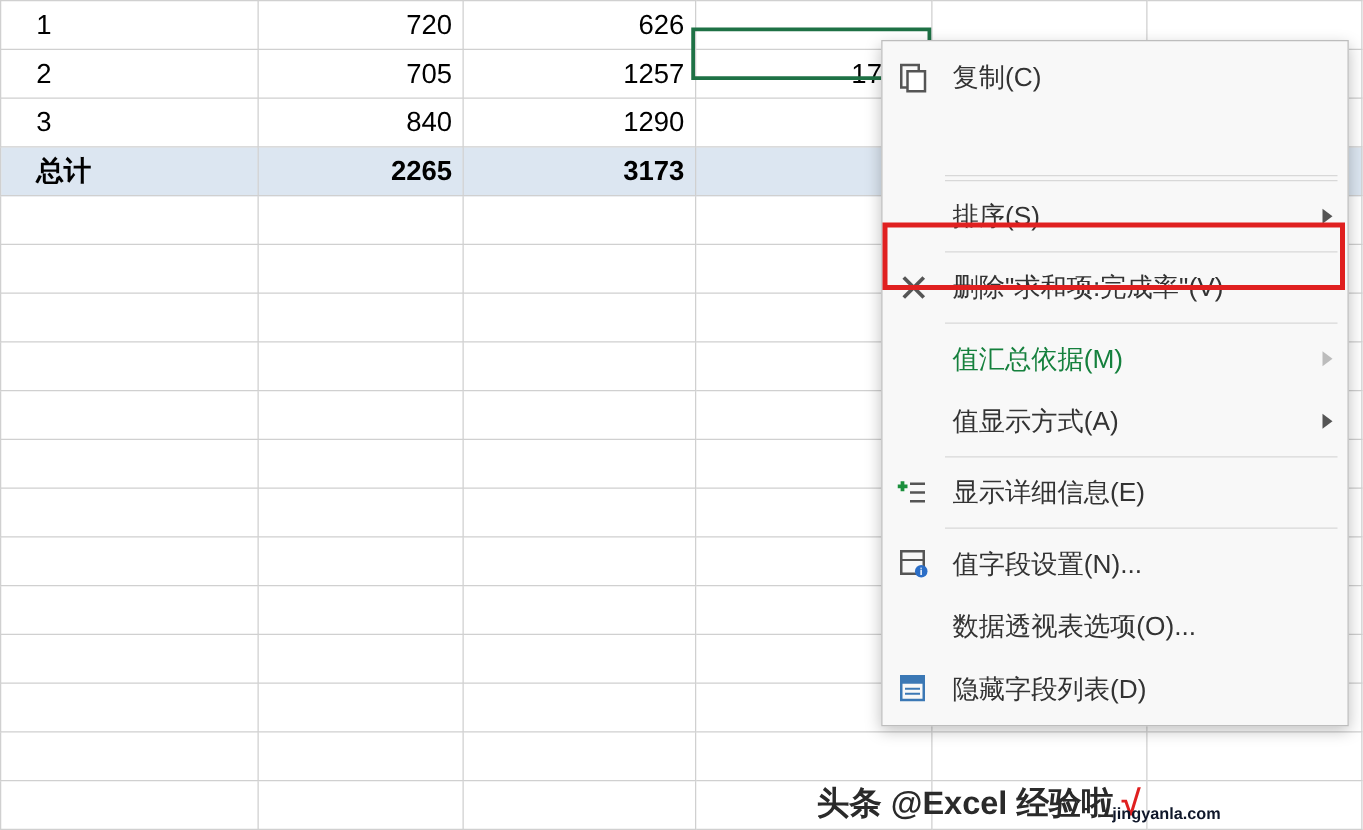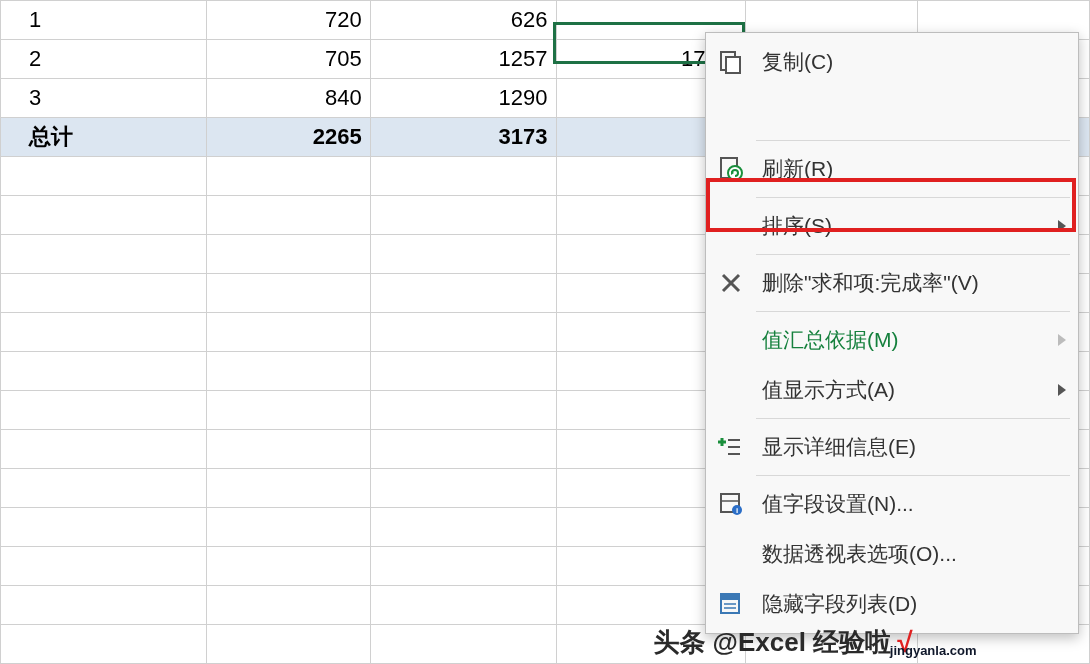--- a/index.html
+++ b/index.html
@@ -306,31 +306,20 @@
     <span class="menu-label">复制(C)</span>
   </div>
 
 
   <div class="menu-item">
     <span class="menu-icon"></span>
   </div>
 
   <div class="menu-sep"></div>
 
-  <div class="menu-item">
-    <span class="menu-icon">
-      <svg width="26" height="26" viewBox="0 0 26 26">
-          <rect x="3" y="2" width="16" height="20" fill="none" stroke="#555" stroke-width="2"></rect>
-          <circle cx="17" cy="17" r="7" fill="#fff" stroke="#1a8f3c" stroke-width="2"></circle>
-          <path d="M14 17 a3 3 0 1 1 3 3" fill="none" stroke="#1a8f3c" stroke-width="2"></path>
-          <polygon points="13,15 16,17 13,19" fill="#1a8f3c"></polygon>
-        </svg>
-    </span>
-    <span class="menu-label">刷新(R)</span>
-  </div>
 
   <div class="menu-sep"></div>
 
   <div class="menu-item">
     <span class="menu-icon"></span>
     <span class="menu-label">排序(S)</span>
     <span class="menu-arrow"></span>
   </div>
 
   <div class="menu-sep"></div>

